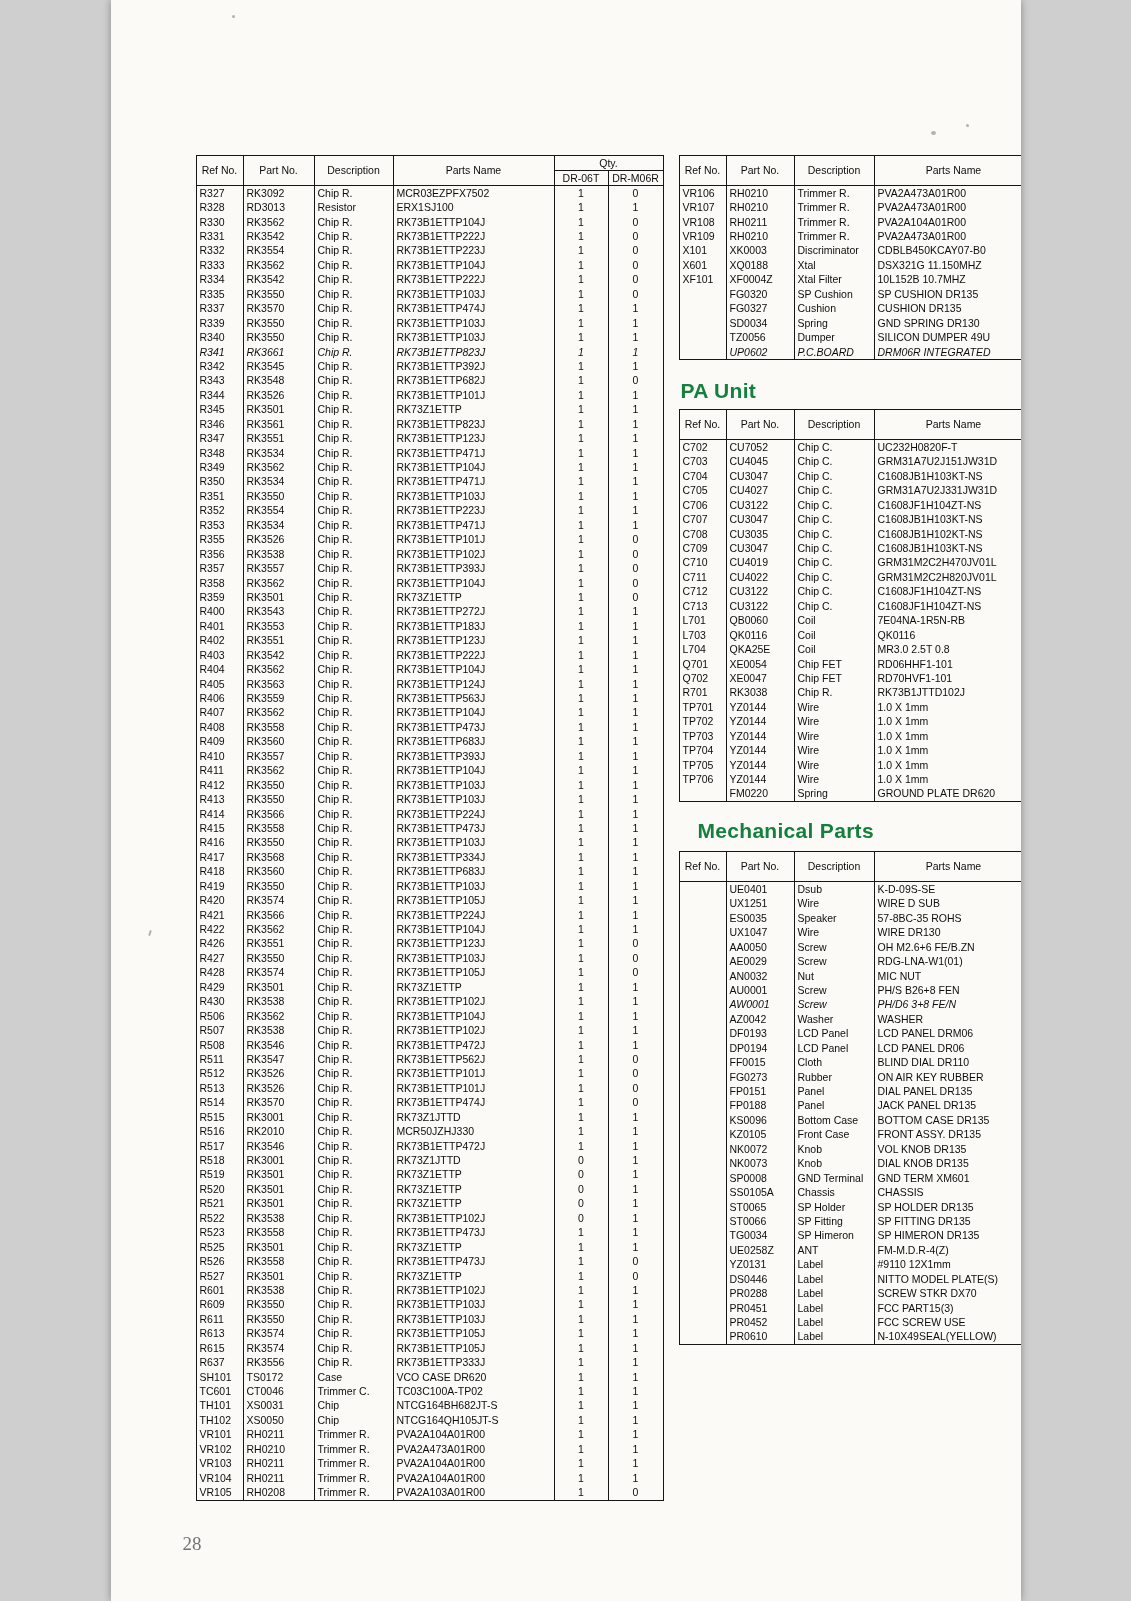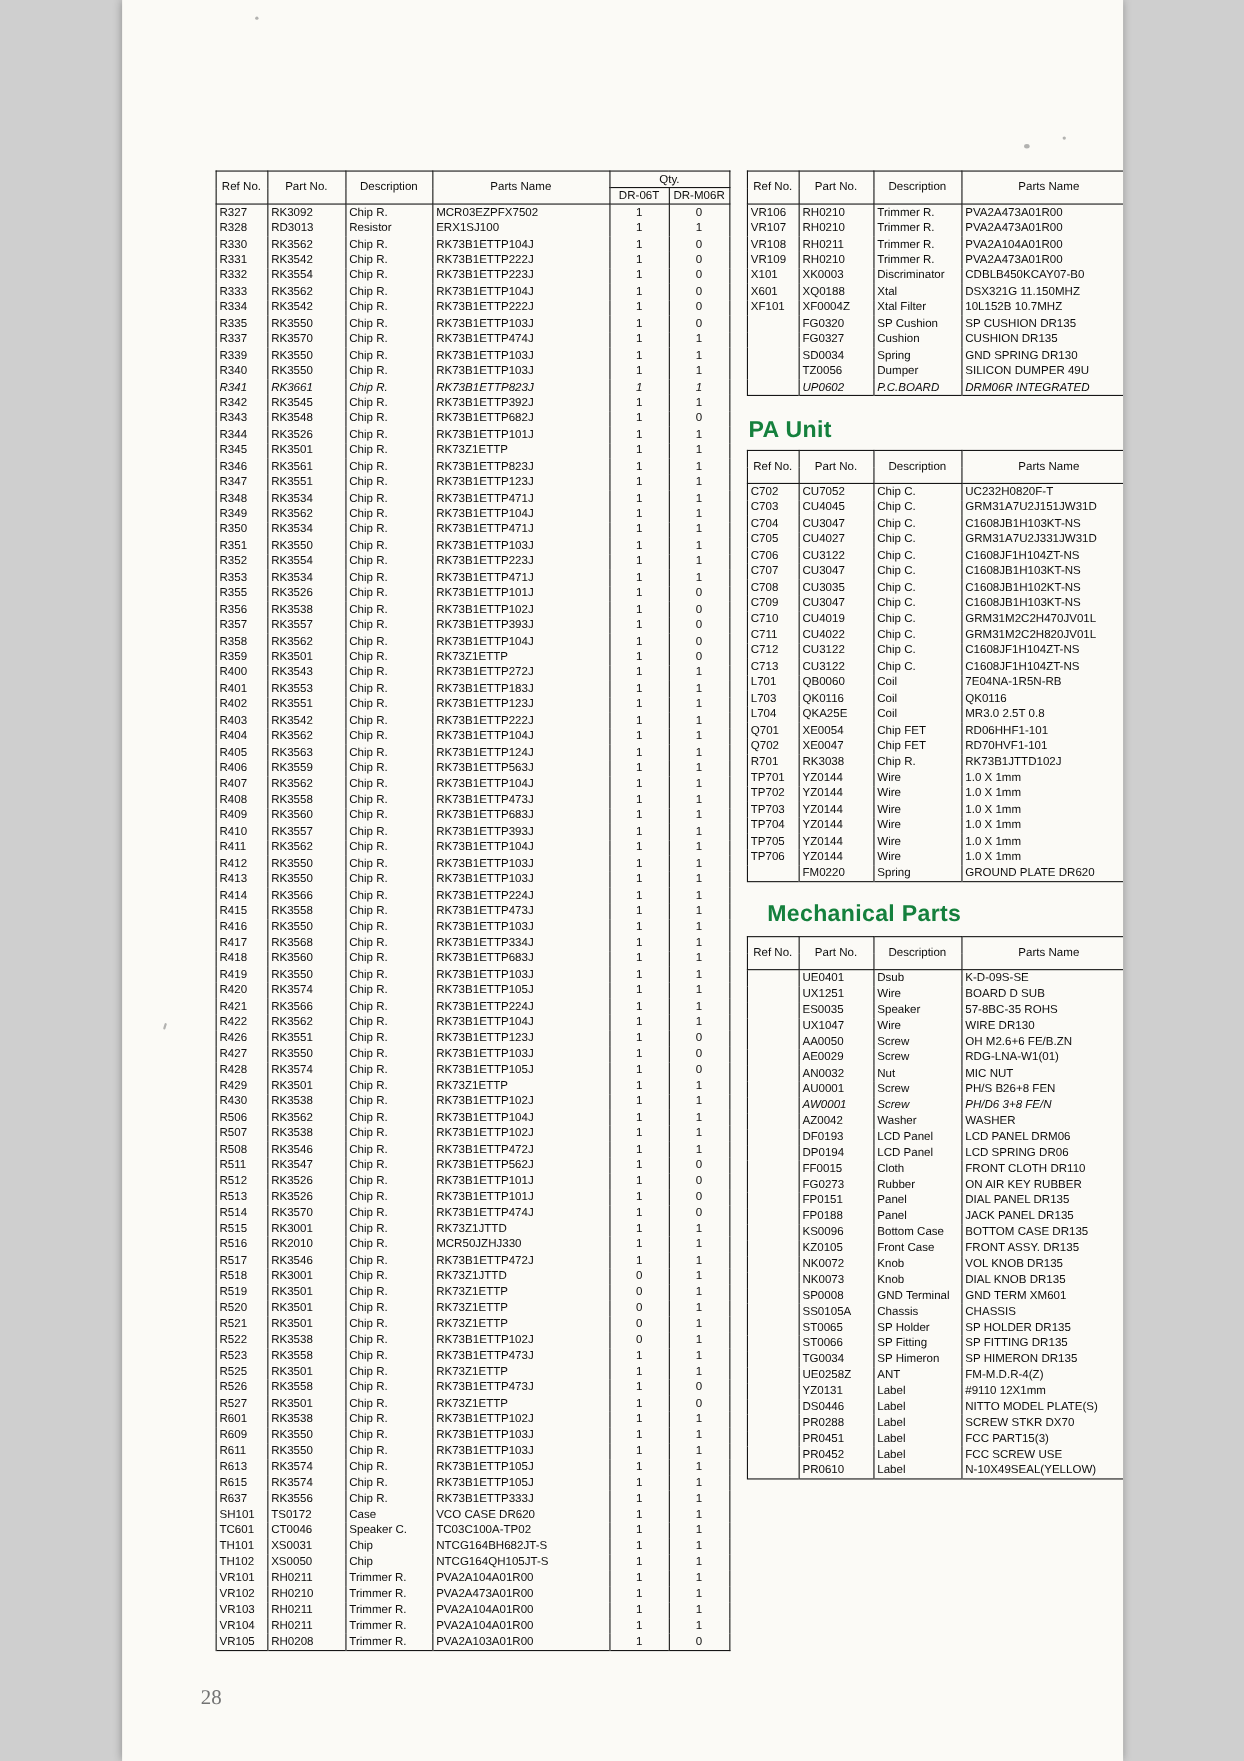--- a/index.html
+++ b/index.html
@@ -774,21 +774,21 @@
             <td>SH101</td>
             <td>TS0172</td>
             <td>Case</td>
             <td>VCO CASE DR620</td>
             <td class="q">1</td>
             <td class="q">1</td>
           </tr>
           <tr>
             <td>TC601</td>
             <td>CT0046</td>
-            <td>Speaker C.</td>
+            <td>Trimmer C.</td>
             <td>TC03C100A-TP02</td>
             <td class="q">1</td>
             <td class="q">1</td>
           </tr>
           <tr>
             <td>TH101</td>
             <td>XS0031</td>
             <td>Chip</td>
             <td>NTCG164BH682JT-S</td>
             <td class="q">1</td>
@@ -1228,21 +1228,21 @@
             <td>UE0401</td>
             <td>Dsub</td>
             <td>K-D-09S-SE</td>
             <td class="q">1</td>
             <td class="q">0</td>
           </tr>
           <tr>
             <td></td>
             <td>UX1251</td>
             <td>Wire</td>
-            <td>BOARD D SUB</td>
+            <td>WIRE D SUB</td>
             <td class="q">1</td>
             <td class="q">0</td>
           </tr>
           <tr>
             <td></td>
             <td>ES0035</td>
             <td>Speaker</td>
             <td>57-8BC-35 ROHS</td>
             <td class="q">1</td>
             <td class="q">1</td>
@@ -1308,29 +1308,29 @@
             <td>DF0193</td>
             <td>LCD Panel</td>
             <td>LCD PANEL DRM06</td>
             <td class="q">0</td>
             <td class="q">1</td>
           </tr>
           <tr>
             <td></td>
             <td>DP0194</td>
             <td>LCD Panel</td>
-            <td>LCD SPRING DR06</td>
+            <td>LCD PANEL DR06</td>
             <td class="q">1</td>
             <td class="q">0</td>
           </tr>
           <tr>
             <td></td>
             <td>FF0015</td>
             <td>Cloth</td>
-            <td>FRONT CLOTH DR110</td>
+            <td>BLIND DIAL DR110</td>
             <td class="q">3</td>
             <td class="q">3</td>
           </tr>
           <tr>
             <td></td>
             <td>FG0273</td>
             <td>Rubber</td>
             <td>ON AIR KEY RUBBER</td>
             <td class="q">1</td>
             <td class="q">1</td>

